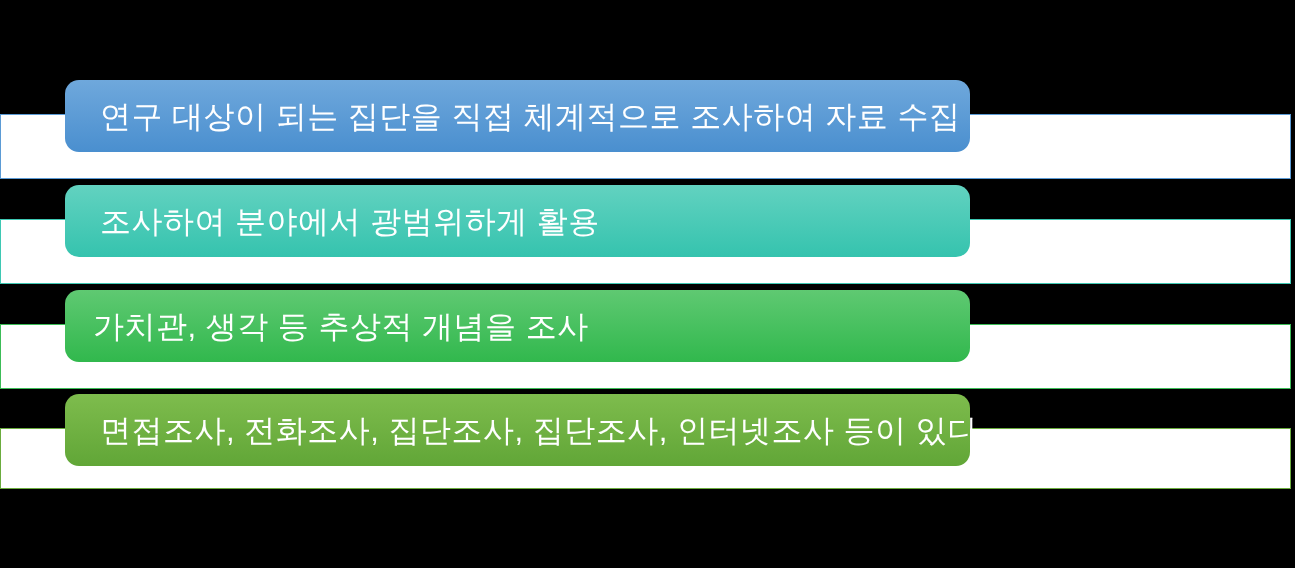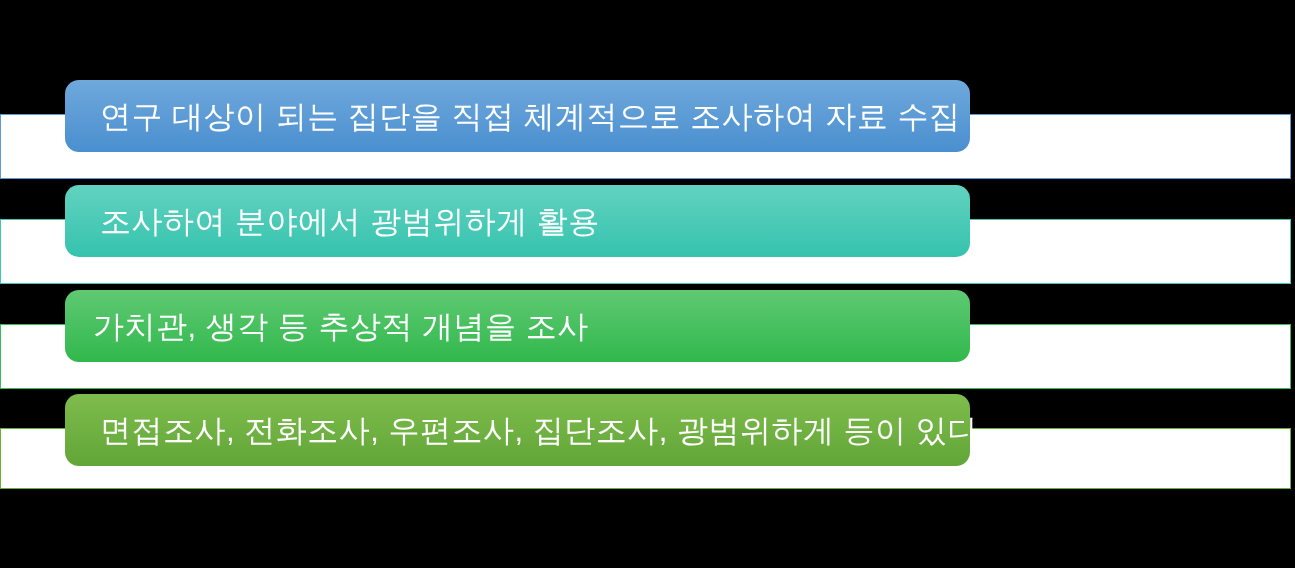--- a/index.html
+++ b/index.html
@@ -88,17 +88,17 @@
   <div class="row row-2">
     <div class="band" style="background: rgb(255, 255, 255); border-color: rgb(60, 188, 87);"></div>
     <div class="bar" style="background: linear-gradient(rgb(95, 201, 114) 0%, rgb(49, 184, 77) 100%);">
       <span class="bar-label" style="color: rgb(255, 255, 255); padding-left: 28px;">가치관, 생각 등 추상적 개념을 조사</span>
     </div>
   </div>
 
   <div class="row row-3">
     <div class="band" style="background: rgb(255, 255, 255); border-color: rgb(107, 172, 62);"></div>
     <div class="bar" style="background: linear-gradient(rgb(126, 188, 77) 0%, rgb(97, 166, 55) 100%);">
-      <span class="bar-label" style="color: rgb(255, 255, 255);">면접조사, 전화조사, 우편조사, 집단조사, 광범위하게 등이 있다.</span>
+      <span class="bar-label" style="color: rgb(255, 255, 255);">면접조사, 전화조사, 집단조사, 집단조사, 인터넷조사 등이 있다.</span>
     </div>
   </div>
 
 </div>
 
 </body></html>

